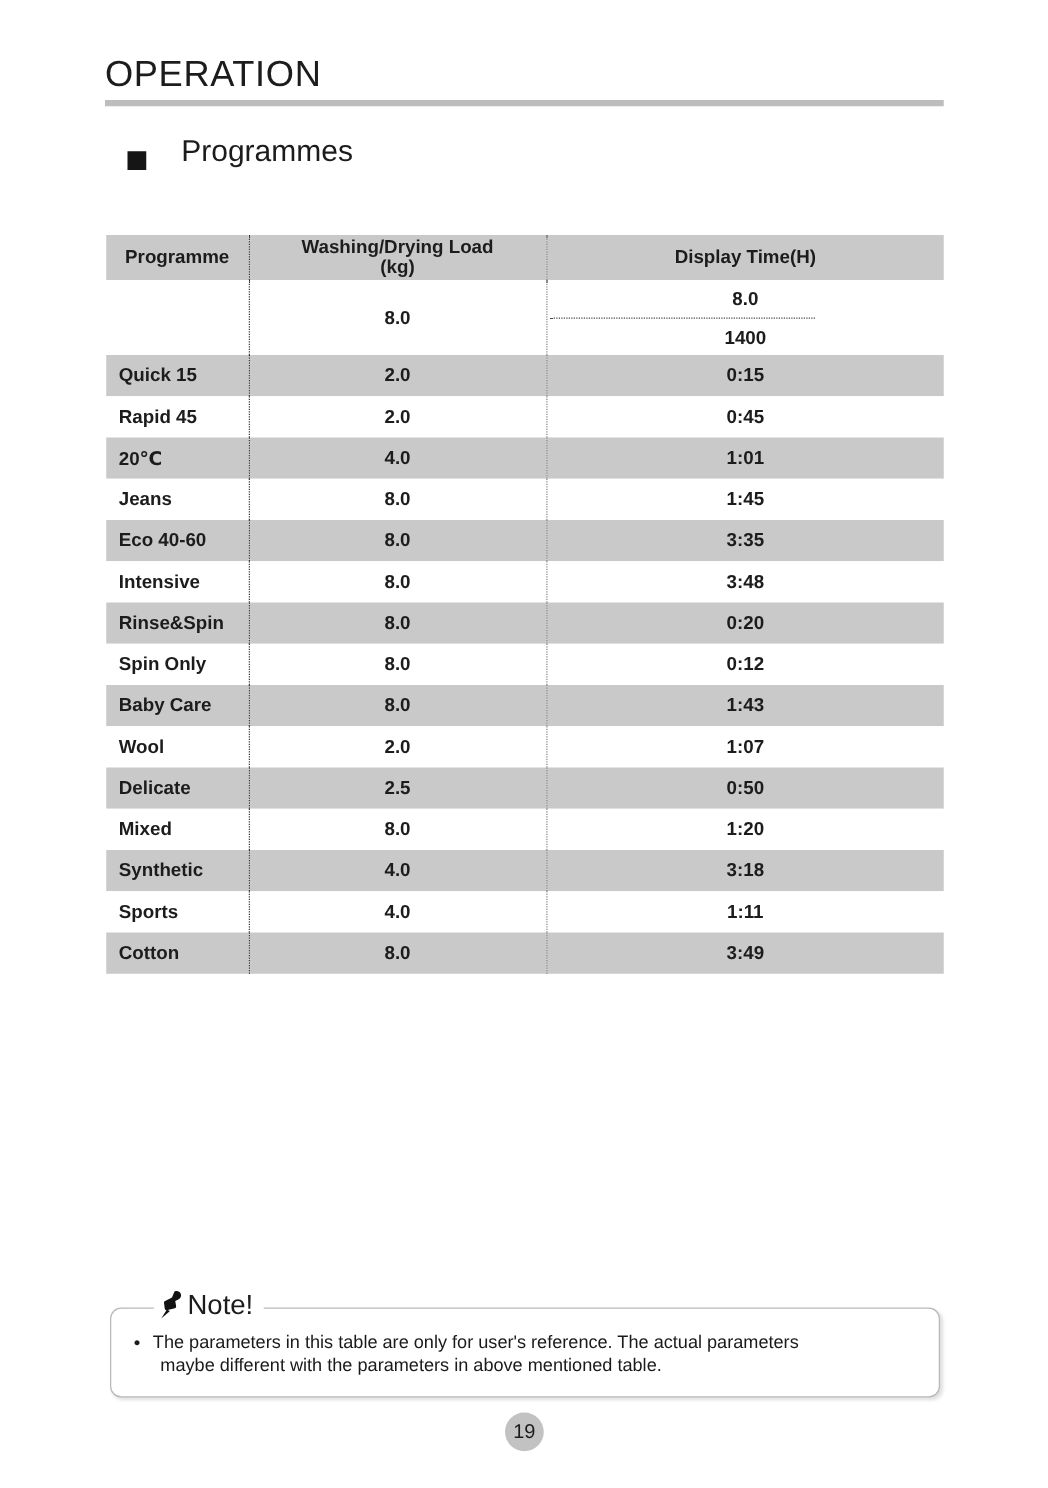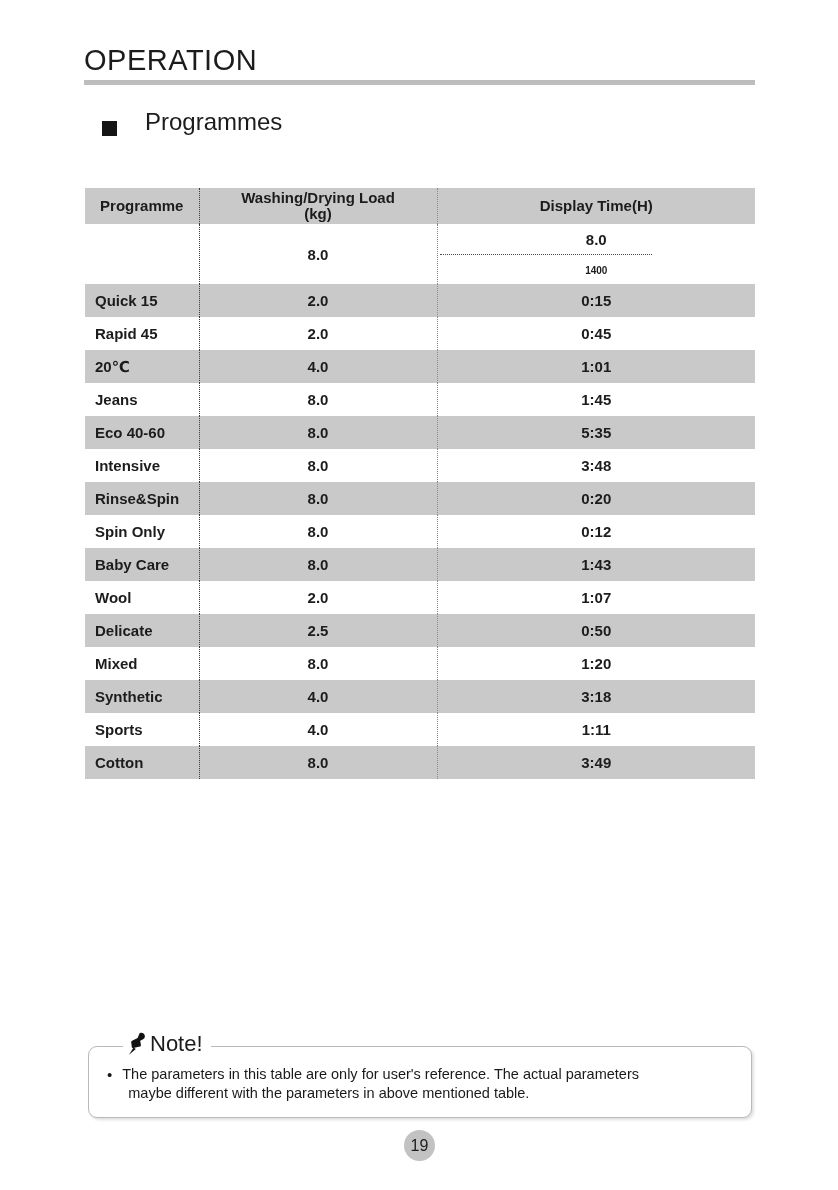--- a/index.html
+++ b/index.html
@@ -136,21 +136,21 @@
   .split-rule {
     height: 0;
     border-top: 1px dotted #4a4a4a;
     width: 212px;
     margin: 0 0 0 2px;
   }
   .split-bot {
     height: 29px;
     line-height: 31px;
     text-align: center;
-    font-size: 10px;
+    font-size: 15px;
   }
 
   
   .note-wrap {
     position: absolute;
     left: 88px;
     top: 1046px;
     width: 664px;
   }
   .note-box {
@@ -270,21 +270,21 @@
           <td class="cell-time">1:01</td>
         </tr>
         <tr class="plain">
           <td class="cell-prog">Jeans</td>
           <td class="cell-load">8.0</td>
           <td class="cell-time">1:45</td>
         </tr>
         <tr class="shade">
           <td class="cell-prog">Eco 40-60</td>
           <td class="cell-load">8.0</td>
-          <td class="cell-time">5:35</td>
+          <td class="cell-time">3:35</td>
         </tr>
         <tr class="plain">
           <td class="cell-prog">Intensive</td>
           <td class="cell-load">8.0</td>
           <td class="cell-time">3:48</td>
         </tr>
         <tr class="shade">
           <td class="cell-prog">Rinse&amp;Spin</td>
           <td class="cell-load">8.0</td>
           <td class="cell-time">0:20</td>

